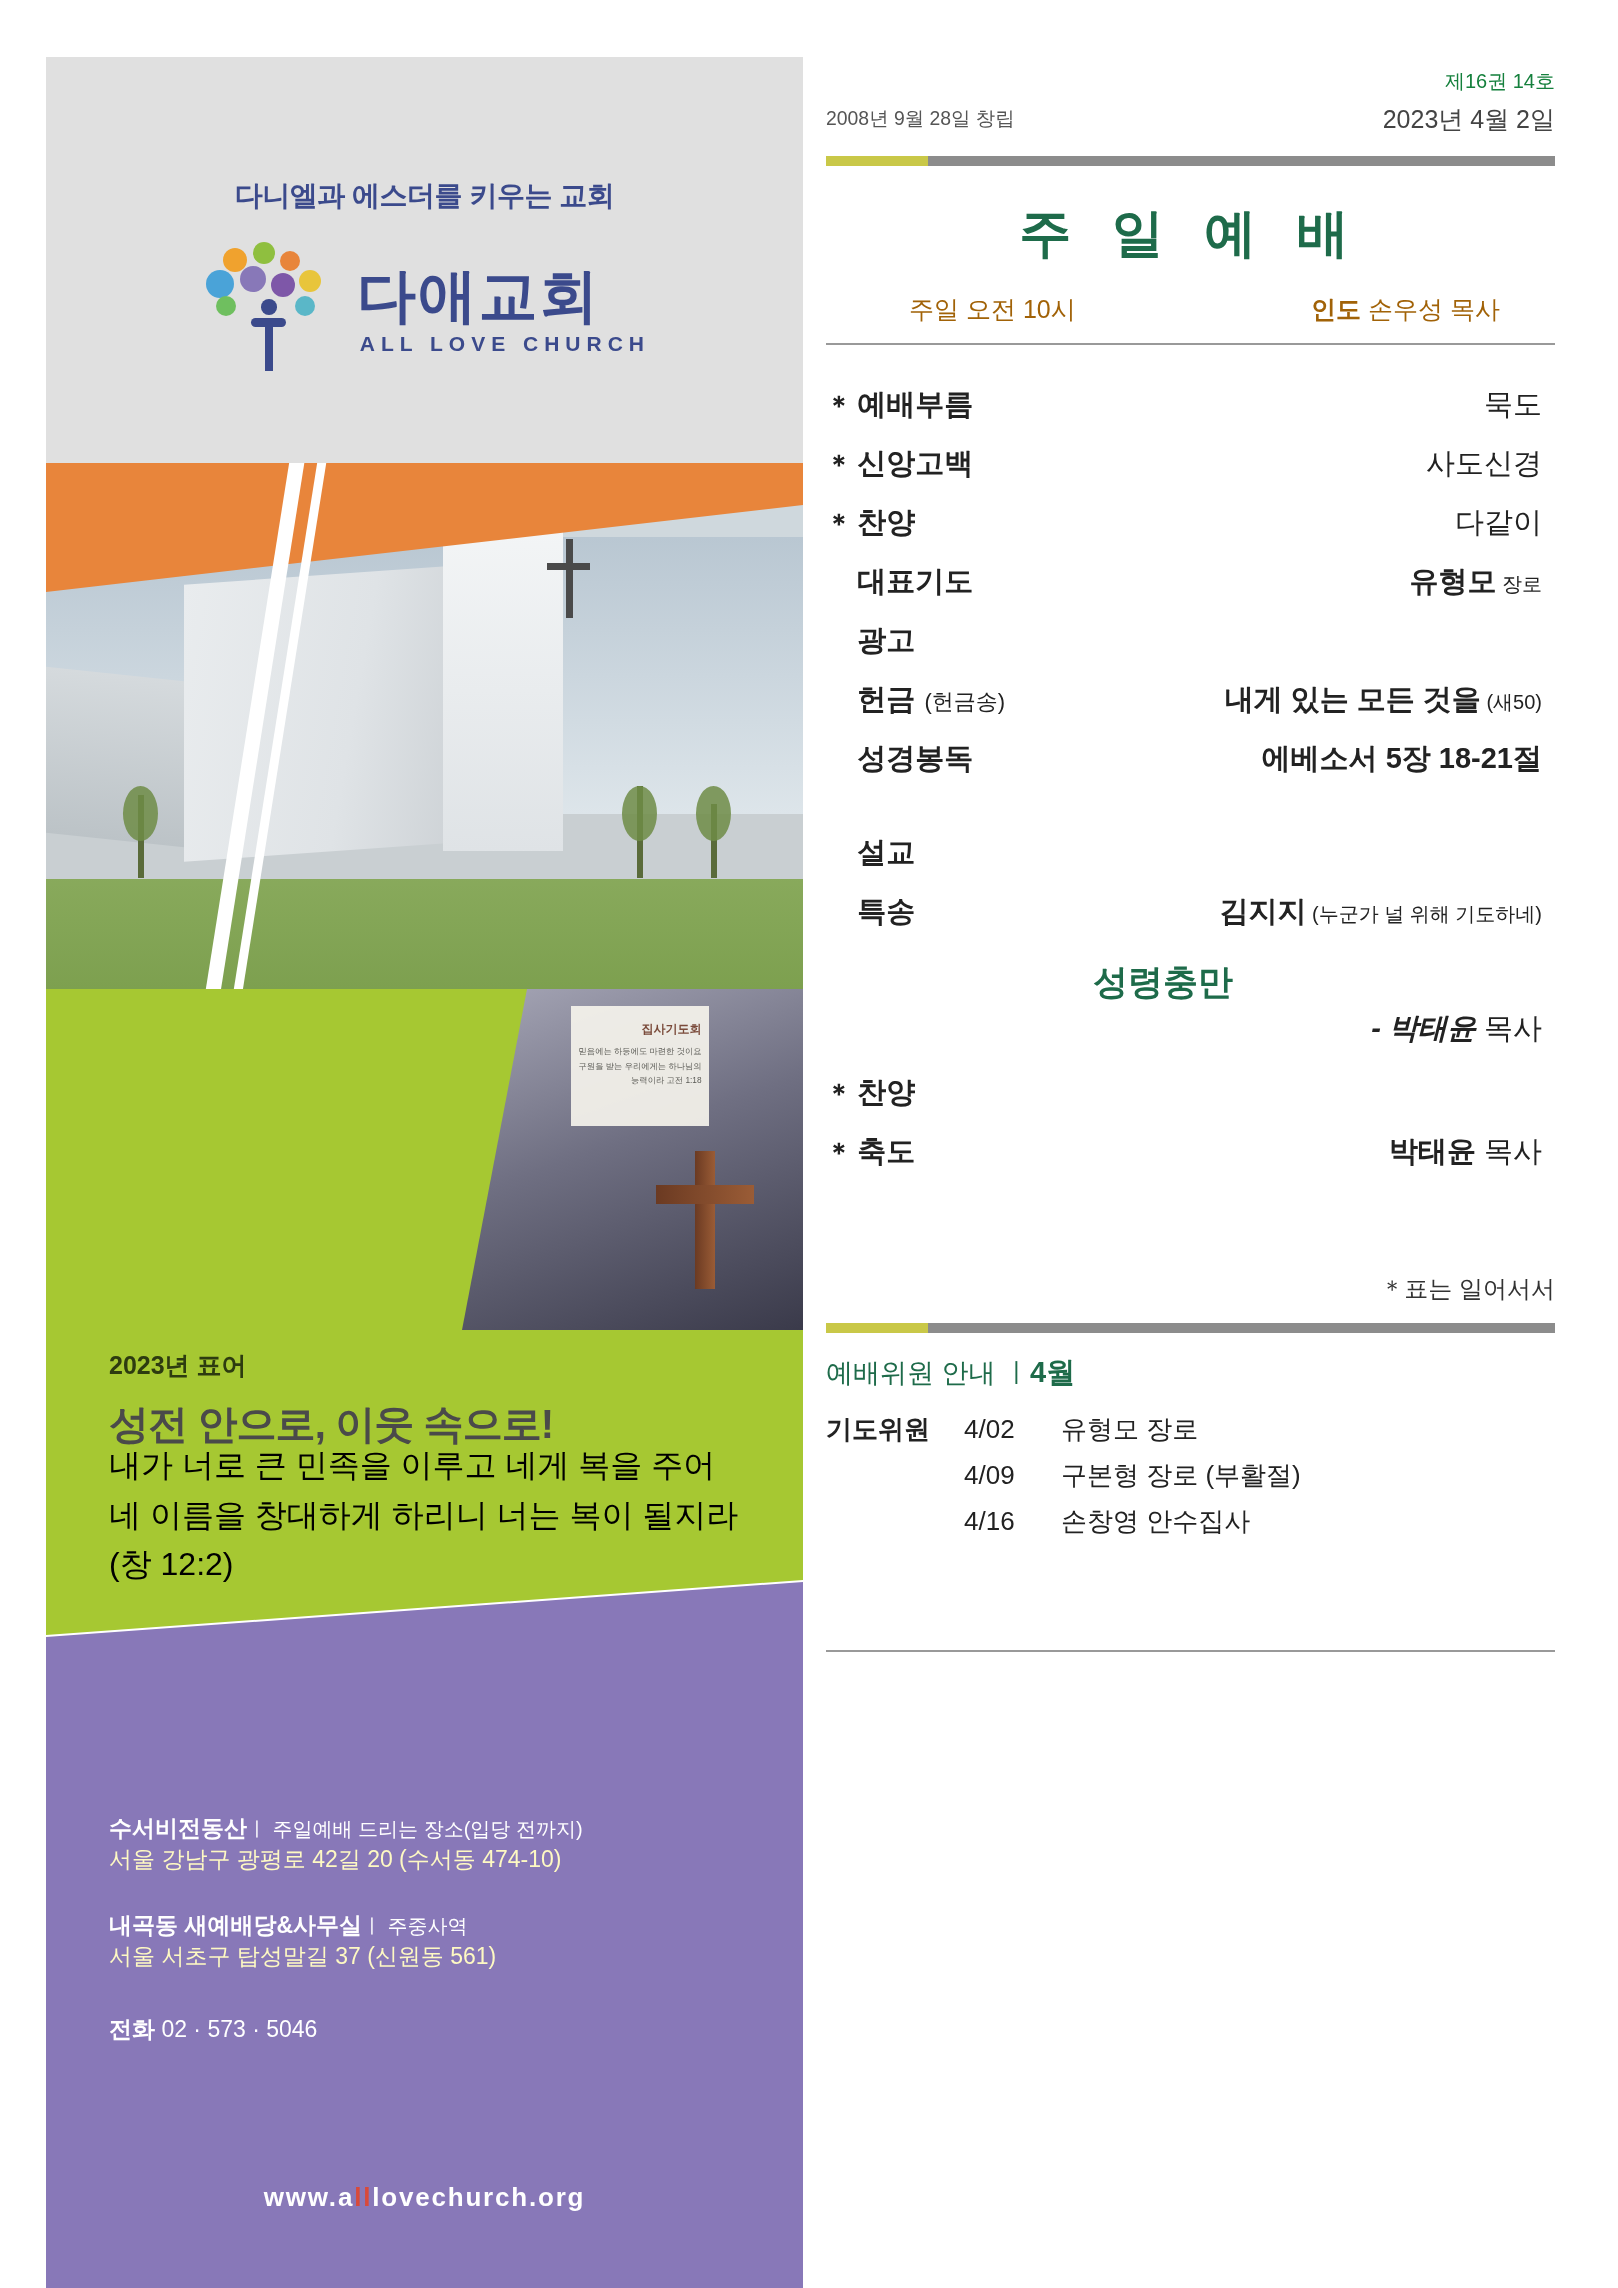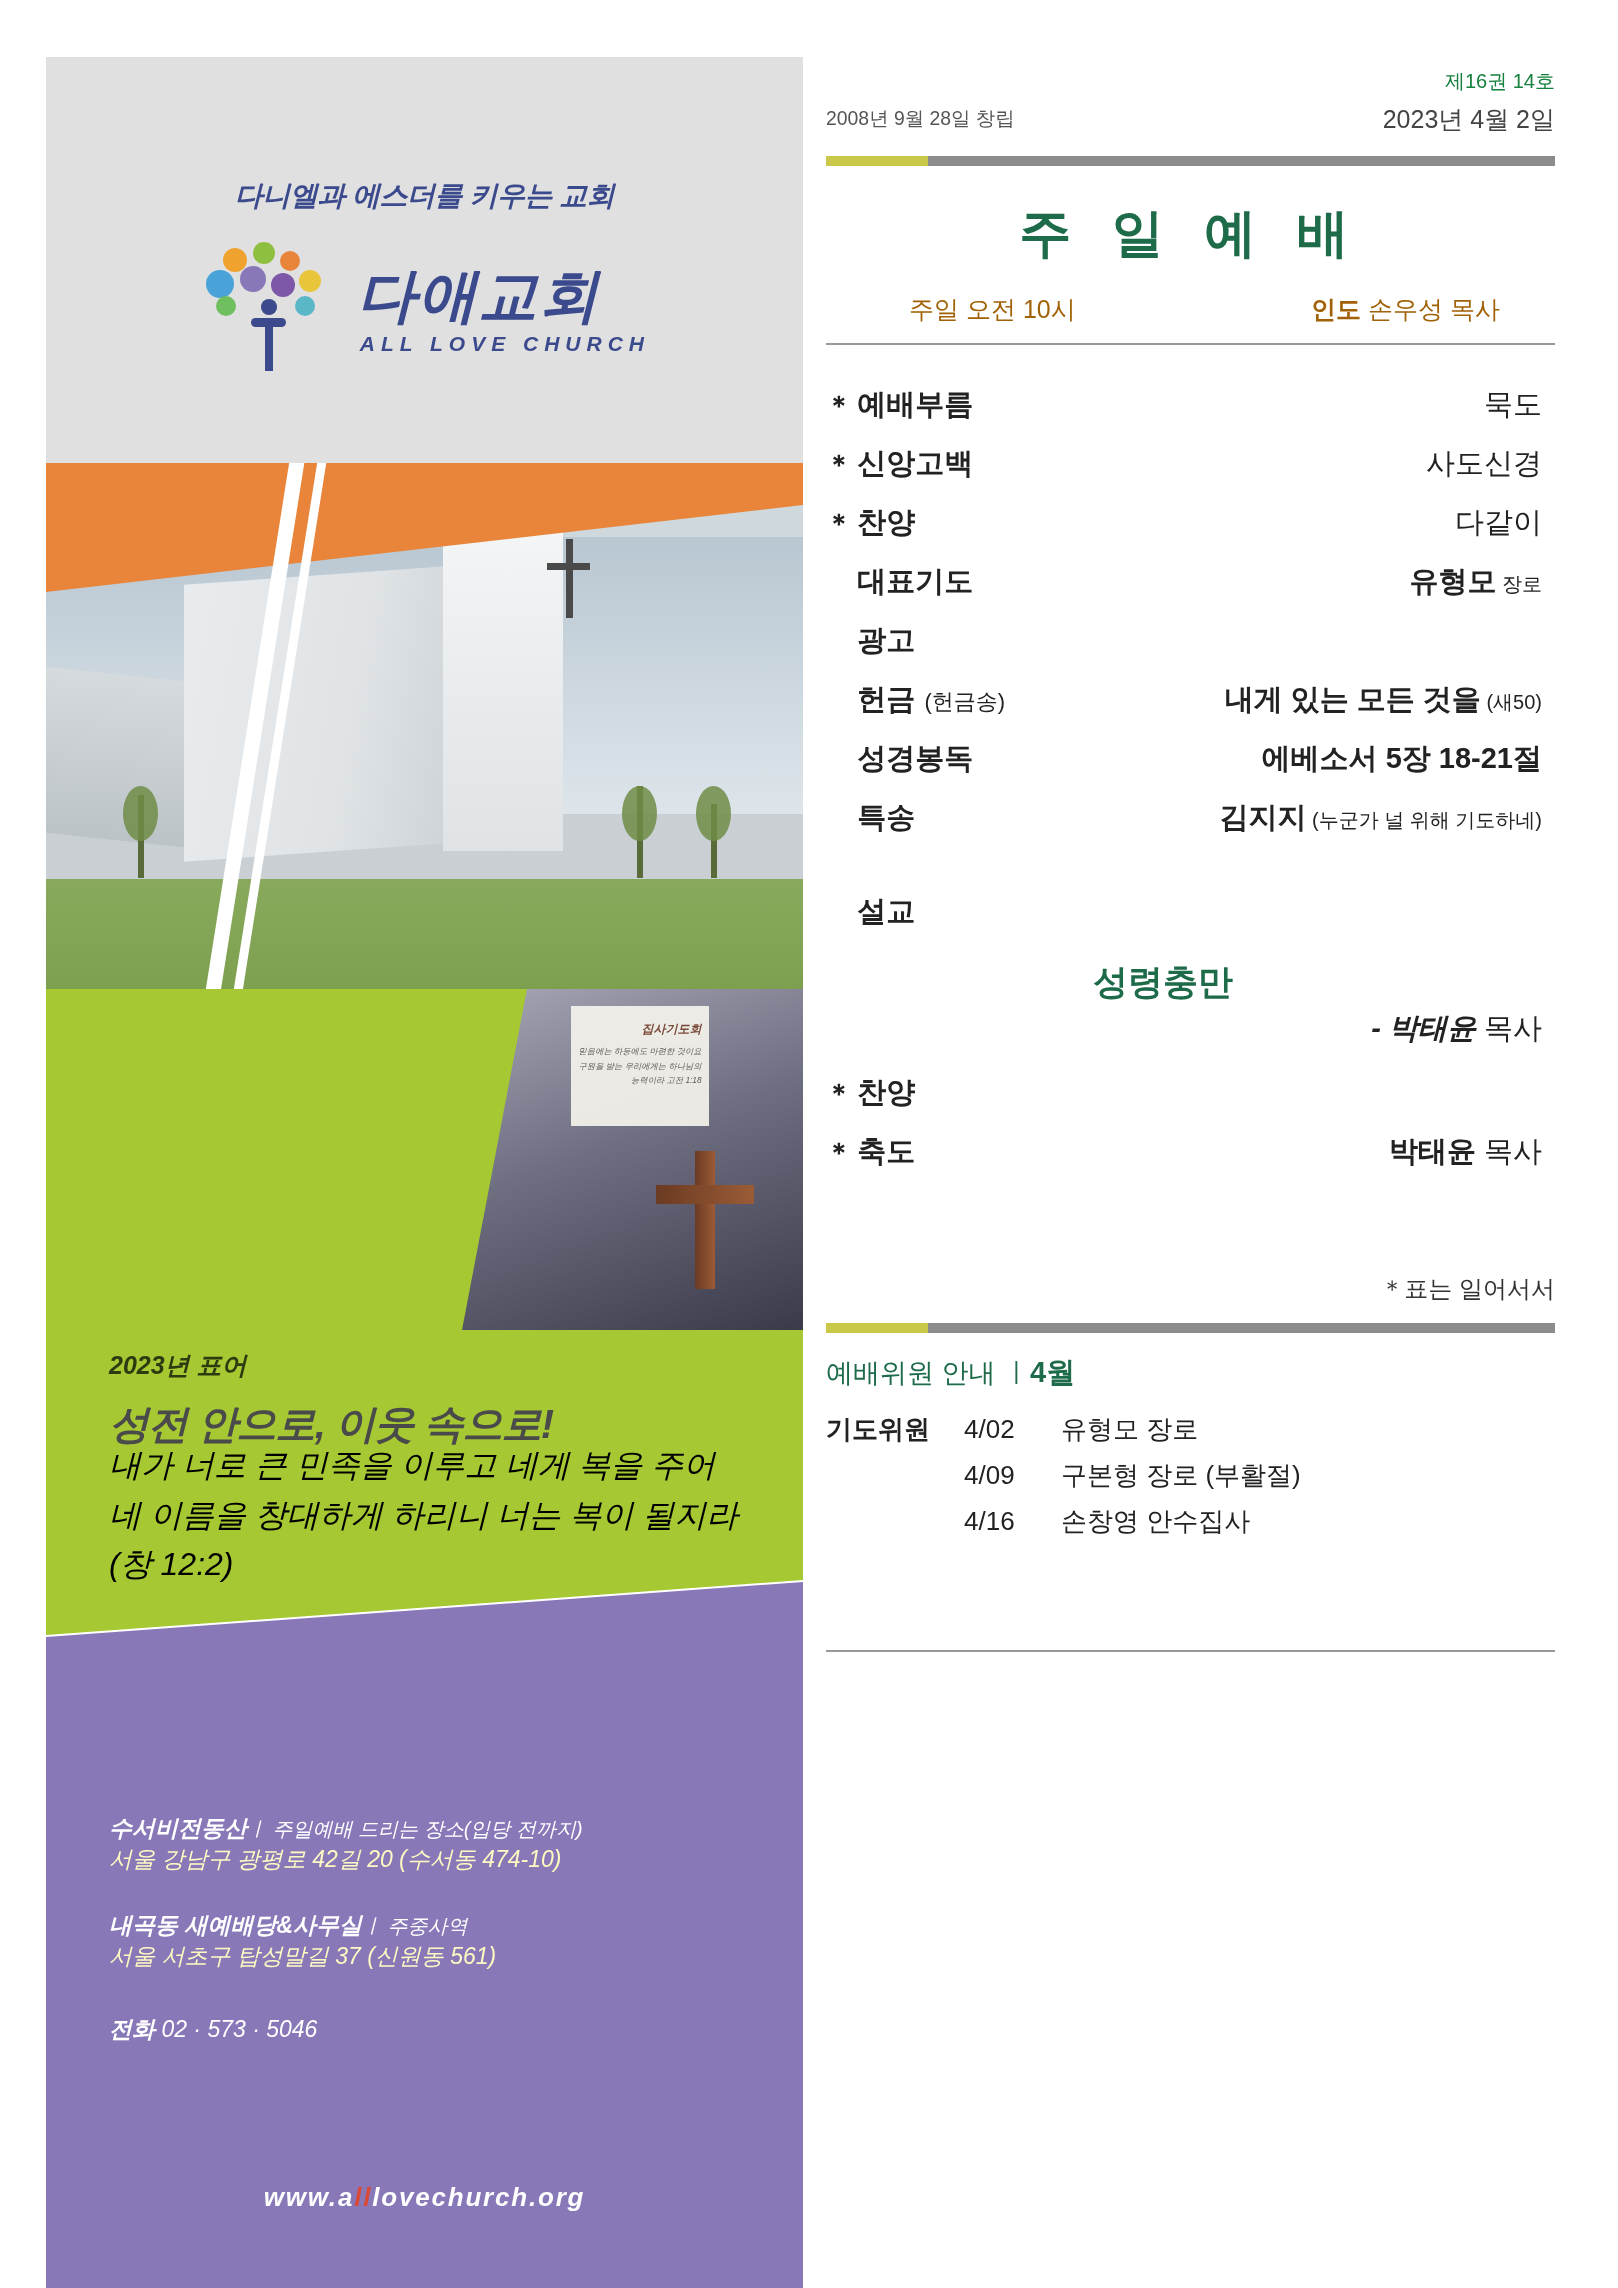--- a/index.html
+++ b/index.html
@@ -12,21 +12,21 @@
     position: relative;
     width: 1619px; height: 2289px;
     background: #ffffff;
     overflow: hidden;
   }
 
   
   .left-col {
     position: absolute;
     left: 46px; top: 57px;
-    width: 860px; height: 2215px; font-style: italic;
+    width: 860px; height: 2215px;
   }
 
   
   .logo-block {
     position: absolute; left: 0; top: 0;
     width: 757px; height: 406px;
     background: #e0e0e0;
   }
   .tagline {
     position: absolute; top: 120px; left: 0; width: 757px;
@@ -432,34 +432,34 @@
       </div>
 
       <div class="ord-row">
         <span class="ord-left">
             <span class="nostar"></span>
             <span>성경봉독</span>
           </span>
         <span class="ord-right"><b>에베소서 5장 18-21절</b></span>
       </div>
 
+      <div class="ord-row" style="margin-top:35px;">
+        <span class="ord-left">
+            <span class="nostar"></span>
+            <span>설교</span>
+          </span>
+        <span class="ord-right"></span>
+      </div>
+
       <div class="ord-row">
         <span class="ord-left">
             <span class="nostar"></span>
             <span>특송</span>
           </span>
         <span class="ord-right"><b>김지지</b><span class="small"> (누군가 널 위해 기도하네)</span></span>
-      </div>
-
-      <div class="ord-row" style="margin-top:35px;">
-        <span class="ord-left">
-            <span class="nostar"></span>
-            <span>설교</span>
-          </span>
-        <span class="ord-right"></span>
       </div>
 
       <div class="sermon-block">
         <div class="sermon-title">성령충만</div>
         <div class="sermon-by"><b>- 박태윤</b><span> 목사</span></div>
       </div>
 
       <div class="ord-row">
         <span class="ord-left">
             <span class="star">＊</span>

